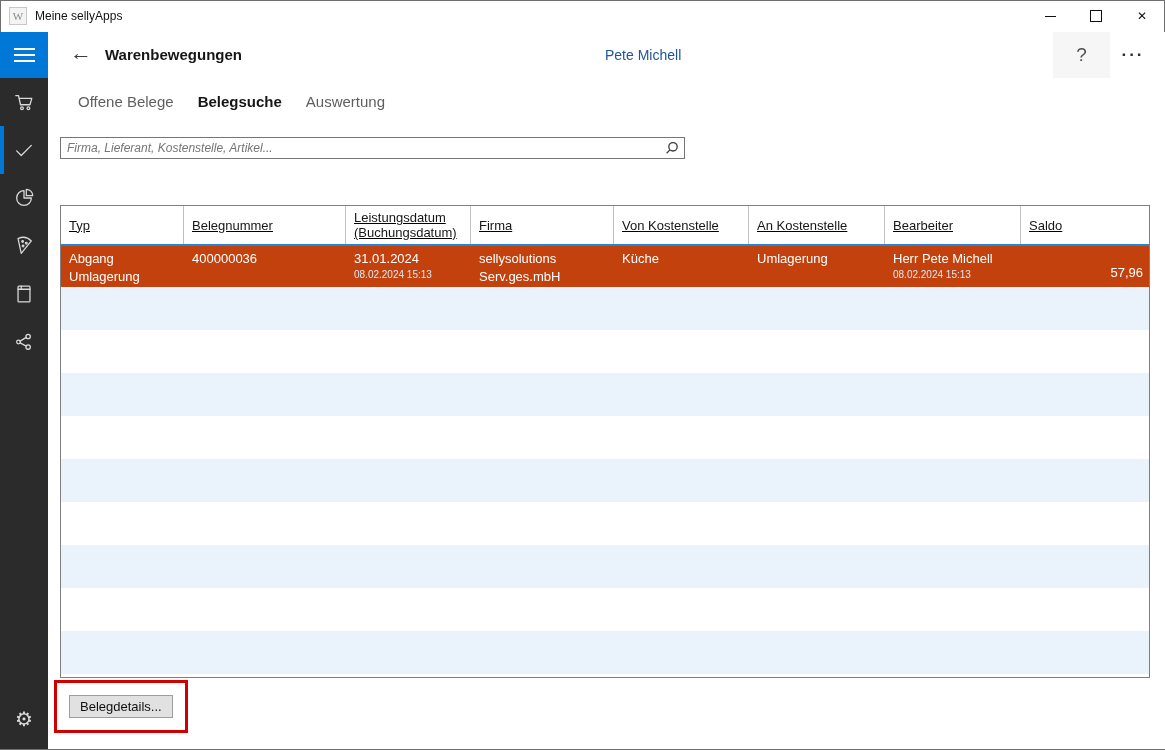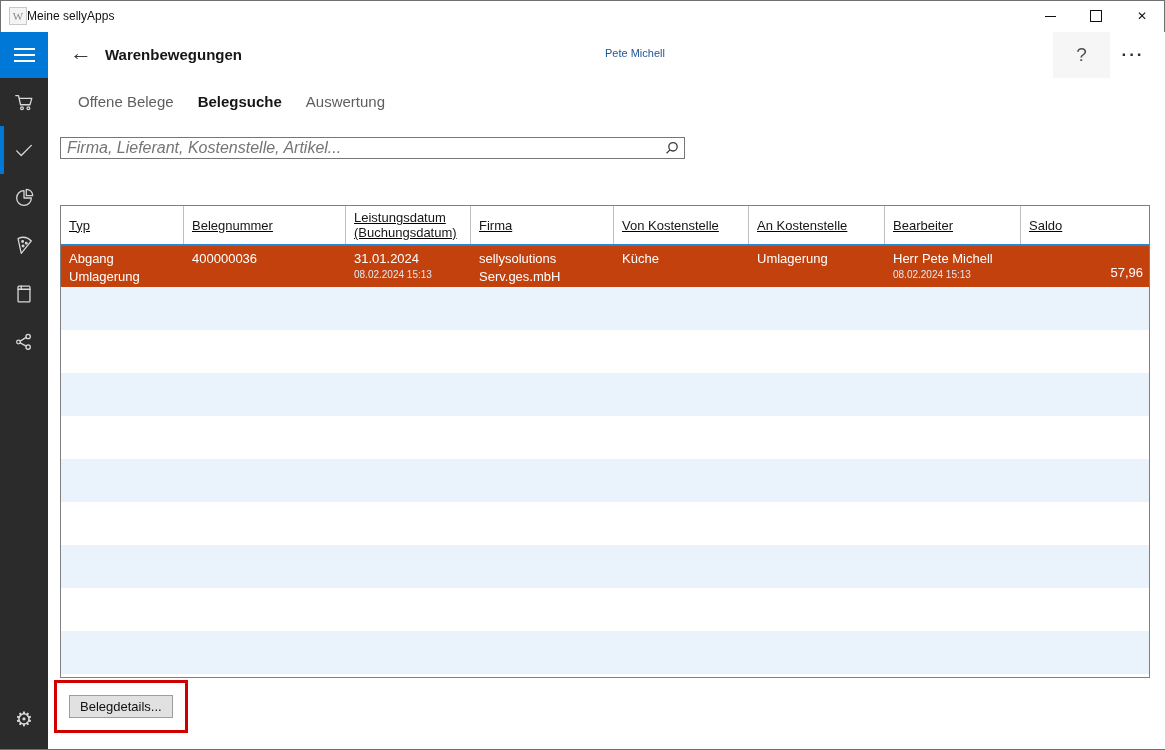--- a/index.html
+++ b/index.html
@@ -3,21 +3,21 @@
 <meta charset="utf-8">
 <style>
   html,body{margin:0;padding:0;background:#fff;}
   body{width:1165px;height:750px;font-family:"Liberation Sans",sans-serif;-webkit-font-smoothing:antialiased;}
   .window{position:relative;width:1165px;height:750px;box-sizing:border-box;outline:1px solid #6f6f6f;outline-offset:-1px;overflow:hidden;background:#fff;}
 
   
   .titlebar{height:32px;display:flex;align-items:center;background:#ffffff;}
   .app-icon{margin-left:9px;width:16px;height:16px;border:1px solid #c8c8c8;background:#f4f4f4;color:#8a8a8a;
             font-family:"Liberation Serif",serif;font-size:11px;display:flex;align-items:center;justify-content:center;}
-  .title-text{font-size:12px;color:#111;}
+  .title-text{margin-left:8px;font-size:12px;color:#111;}
   .controls{margin-left:auto;display:flex;height:32px;}
   .ctrl{width:46px;height:32px;display:flex;align-items:center;justify-content:center;color:#111;font-size:12px;}
   .min-glyph{display:block;width:11px;height:1px;background:#111;}
   .max-glyph{display:block;width:10px;height:10px;border:1px solid #111;}
 
   
   .body-row{display:flex;height:717px;}
 
   
   .sidebar{width:48px;background:#2b2b2b;position:relative;flex:none;}
@@ -27,34 +27,34 @@
   .side-item.selected::before{content:"";position:absolute;left:0;top:0;width:4px;height:48px;background:#0078d7;}
   .side-item svg{stroke:#d9d9d9;fill:none;stroke-width:1.4;stroke-linecap:round;stroke-linejoin:round;}
   .gear-item{position:absolute;bottom:10px;left:0;width:48px;height:40px;display:flex;align-items:center;justify-content:center;}
   .gear-glyph{color:#d9d9d9;font-size:20px;line-height:1;}
 
   
   .main{flex:1;position:relative;background:#fff;}
 
   .back-arrow{position:absolute;left:22px;top:8px;font-size:22px;font-weight:300;color:#3a3a3a;cursor:pointer;}
   .page-title{position:absolute;left:57px;top:14px;font-size:15px;font-weight:700;color:#161616;}
-  .user-name{position:absolute;left:557px;top:15px;font-size:11px;color:#1d5596;}
+  .user-name{position:absolute;left:557px;top:15px;font-size:14px;color:#1d5596;}
   .help-btn{position:absolute;right:55px;top:0;width:57px;height:46px;background:#f6f6f6;display:flex;align-items:center;justify-content:center;
             font-size:19px;font-weight:300;color:#4f4f4f;cursor:pointer;}
   .more-btn{position:absolute;right:8px;top:0;width:48px;height:46px;display:flex;align-items:center;justify-content:center;
             font-size:17px;font-weight:700;letter-spacing:2px;color:#2f2f2f;cursor:pointer;}
 
   .tabs{position:absolute;top:61px;left:30px;display:flex;gap:24px;font-size:15px;color:#5f5f5f;align-items:center;}
   .tab{cursor:pointer;}
   .tab.active{font-weight:700;color:#161616;}
 
   .search-wrap{position:absolute;top:105px;left:12px;width:625px;height:22px;border:1px solid #767676;box-sizing:border-box;
                display:flex;align-items:center;background:#fff;}
   .search-wrap input{flex:1;border:none;outline:none;background:transparent;font-family:"Liberation Sans",sans-serif;
-                     font-style:italic;font-size:16px;color:#6d28d9;padding:0 6px;}
+                     font-style:italic;font-size:12px;color:#6d28d9;padding:0 6px;}
   .search-icon{flex:none;margin-right:5px;display:flex;}
   .search-icon svg{stroke:#3c3c3c;fill:none;stroke-width:1.3;}
 
   .filters{position:absolute;top:133px;left:0;right:0;height:36px;font-size:13px;color:#161616;}
   .filters .f{position:absolute;top:50%;transform:translateY(-50%);cursor:pointer;white-space:nowrap;}
   .f-red-box{position:absolute;top:50%;transform:translateY(-50%);border:2px solid #d00000;padding:3px 7px;cursor:pointer;}
   .f-link{color:#1a6fc4;text-decoration:underline;white-space:nowrap;}
   .tools-btn{position:absolute;top:50%;transform:translateY(-50%);border:1px solid #2471b8;background:#cfe5f7;
              padding:2px 8px;color:#111;cursor:pointer;}
 

